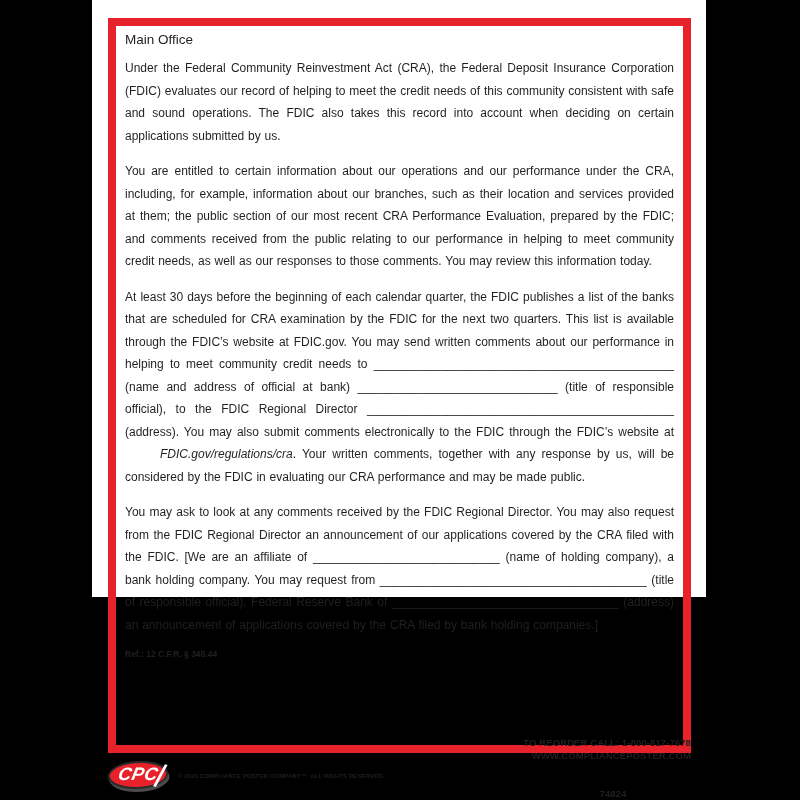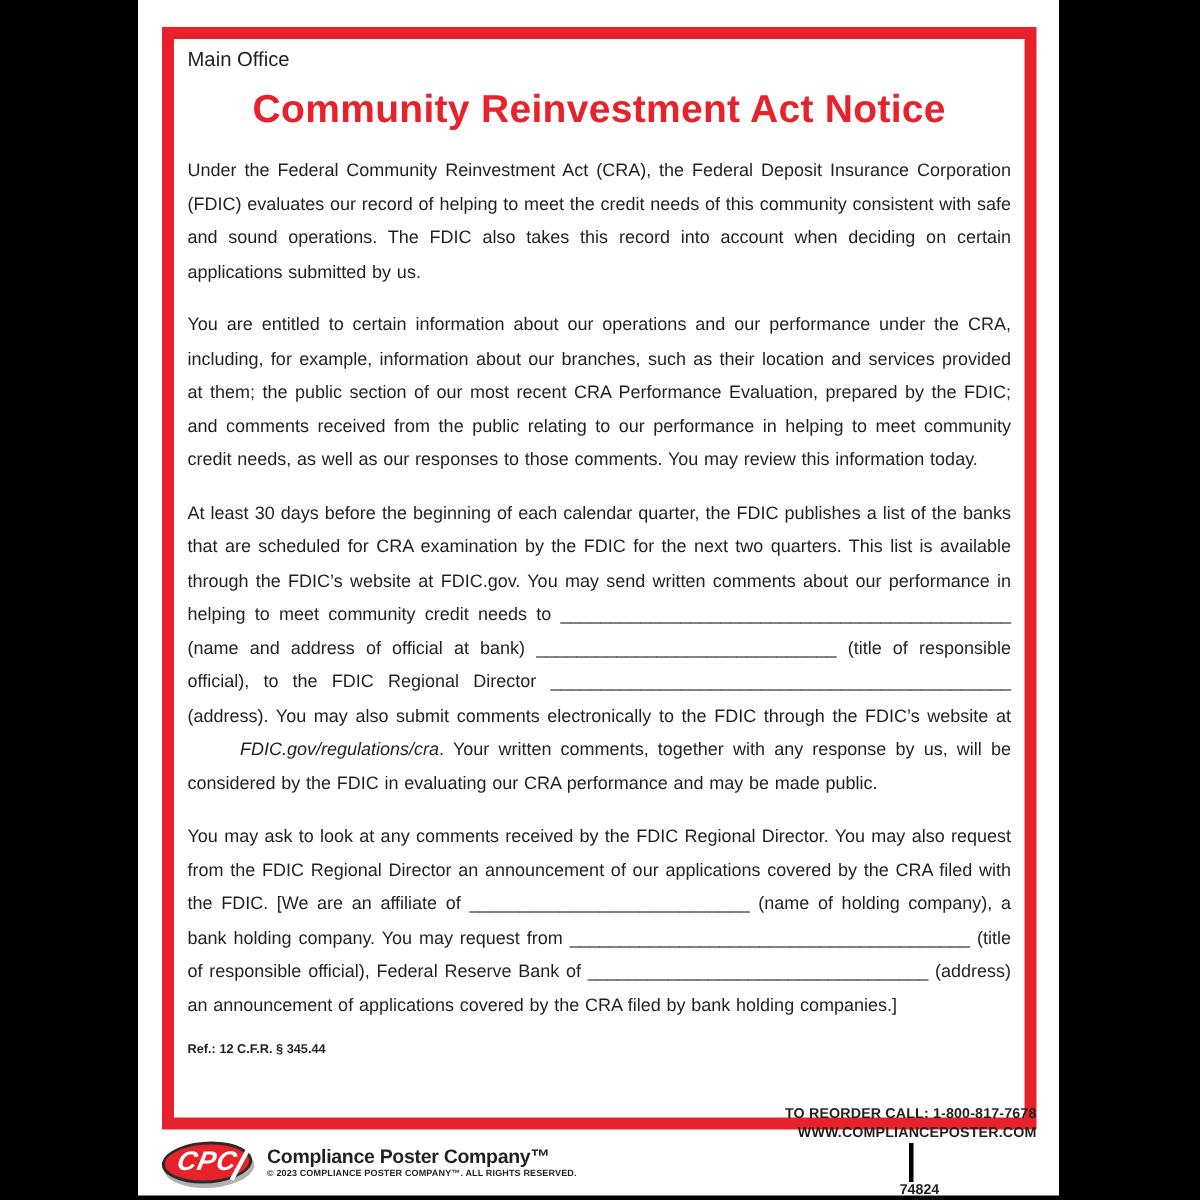--- a/index.html
+++ b/index.html
@@ -2,21 +2,21 @@
 <html style="--accent: #E8222A; --ink: #231F20; --paper: #FFFFFF; --bg: #000000;"><head>
 <meta charset="utf-8">
 <style>
   * { margin:0; padding:0; box-sizing:border-box; }
   html, body { width:800px; height:800px; overflow:hidden; }
   body { background:#000; font-family:"Liberation Sans", sans-serif; }
 
   .stage { position:absolute; left:0; top:0; width:800px; height:800px; background:var(--bg,#000); }
 
   .poster {
-    position:absolute; left:92px; top:0; width:614px; height:797px;
+    position:absolute; left:92px; top:0; width:614px; height:597px;
     background:var(--paper,#fff);
   }
 
   .border-box {
     position:absolute; left:16px; top:18px; width:583px; height:735px;
     border:8px solid var(--accent,#E8222A);
     padding:6px 9px 0 9px;
   }
 
   .office {
@@ -81,21 +81,20 @@
 </style>
 </head>
 <body>
 
 <div class="stage">
   <div class="poster">
 
     <div class="border-box">
       <div class="office">Main Office</div>
 
-      <h1 class="title">Community Reinvestment Act Notice</h1>
 
       <div class="body-text">
         <p>Under the Federal Community Reinvestment Act (CRA), the Federal Deposit Insurance Corporation (FDIC) evaluates our record of helping to meet the credit needs of this community consistent with safe and sound operations. The FDIC also takes this record into account when deciding on certain applications submitted by us.</p>
 
 
         <p>You are entitled to certain information about our operations and our performance under the CRA, including, for example, information about our branches, such as their location and services provided at them; the public section of our most recent CRA Performance Evaluation, prepared by the FDIC; and comments received from the public relating to our performance in helping to meet community credit needs, as well as our responses to those comments. You may review this information today.</p>
 
         <p><span class="seg">At least 30 days before the beginning of each calendar quarter, the FDIC publishes a list of the banks that are scheduled for CRA examination by the FDIC for the next two quarters. This list is available through the FDIC’s website at FDIC.gov. You may send written comments about our performance in helping to meet community credit needs to _____________________________________________ (name and address of official at bank) ______________________________ (title of responsible official), to the FDIC Regional Director ______________________________________________ (address). You may also submit comments electronically to the FDIC through the FDIC’s website at </span><span class="seg-italic">FDIC.gov/regulations/cra</span><span class="seg">. Your written comments, together with any response by us, will be considered by the FDIC in evaluating our CRA performance and may be made public.</span></p>
 
         <p>You may ask to look at any comments received by the FDIC Regional Director. You may also request from the FDIC Regional Director an announcement of our applications covered by the CRA filed with the FDIC. [We are an affiliate of ____________________________ (name of holding company), a bank holding company. You may request from ________________________________________ (title of responsible official), Federal Reserve Bank of __________________________________ (address) an announcement of applications covered by the CRA filed by bank holding companies.]</p>
@@ -103,21 +102,20 @@
 
       <div class="ref">Ref.: 12 C.F.R. § 345.44</div>
     </div>
 
     <div class="footer">
       <div class="footer-left">
         <div class="cpc-logo">
           <span class="cpc-text">CPC</span>
         </div>
         <div class="company">
-          <div class="company-name">Compliance Poster Company™</div>
           <div class="copyright">© 2023 COMPLIANCE POSTER COMPANY™. ALL RIGHTS RESERVED.</div>
         </div>
       </div>
 
       <div class="footer-right">
         <div class="reorder">
           <div>TO REORDER CALL: 1-800-817-7678</div>
           <div>WWW.COMPLIANCEPOSTER.COM</div>
         </div>
         <div class="divider"></div>

